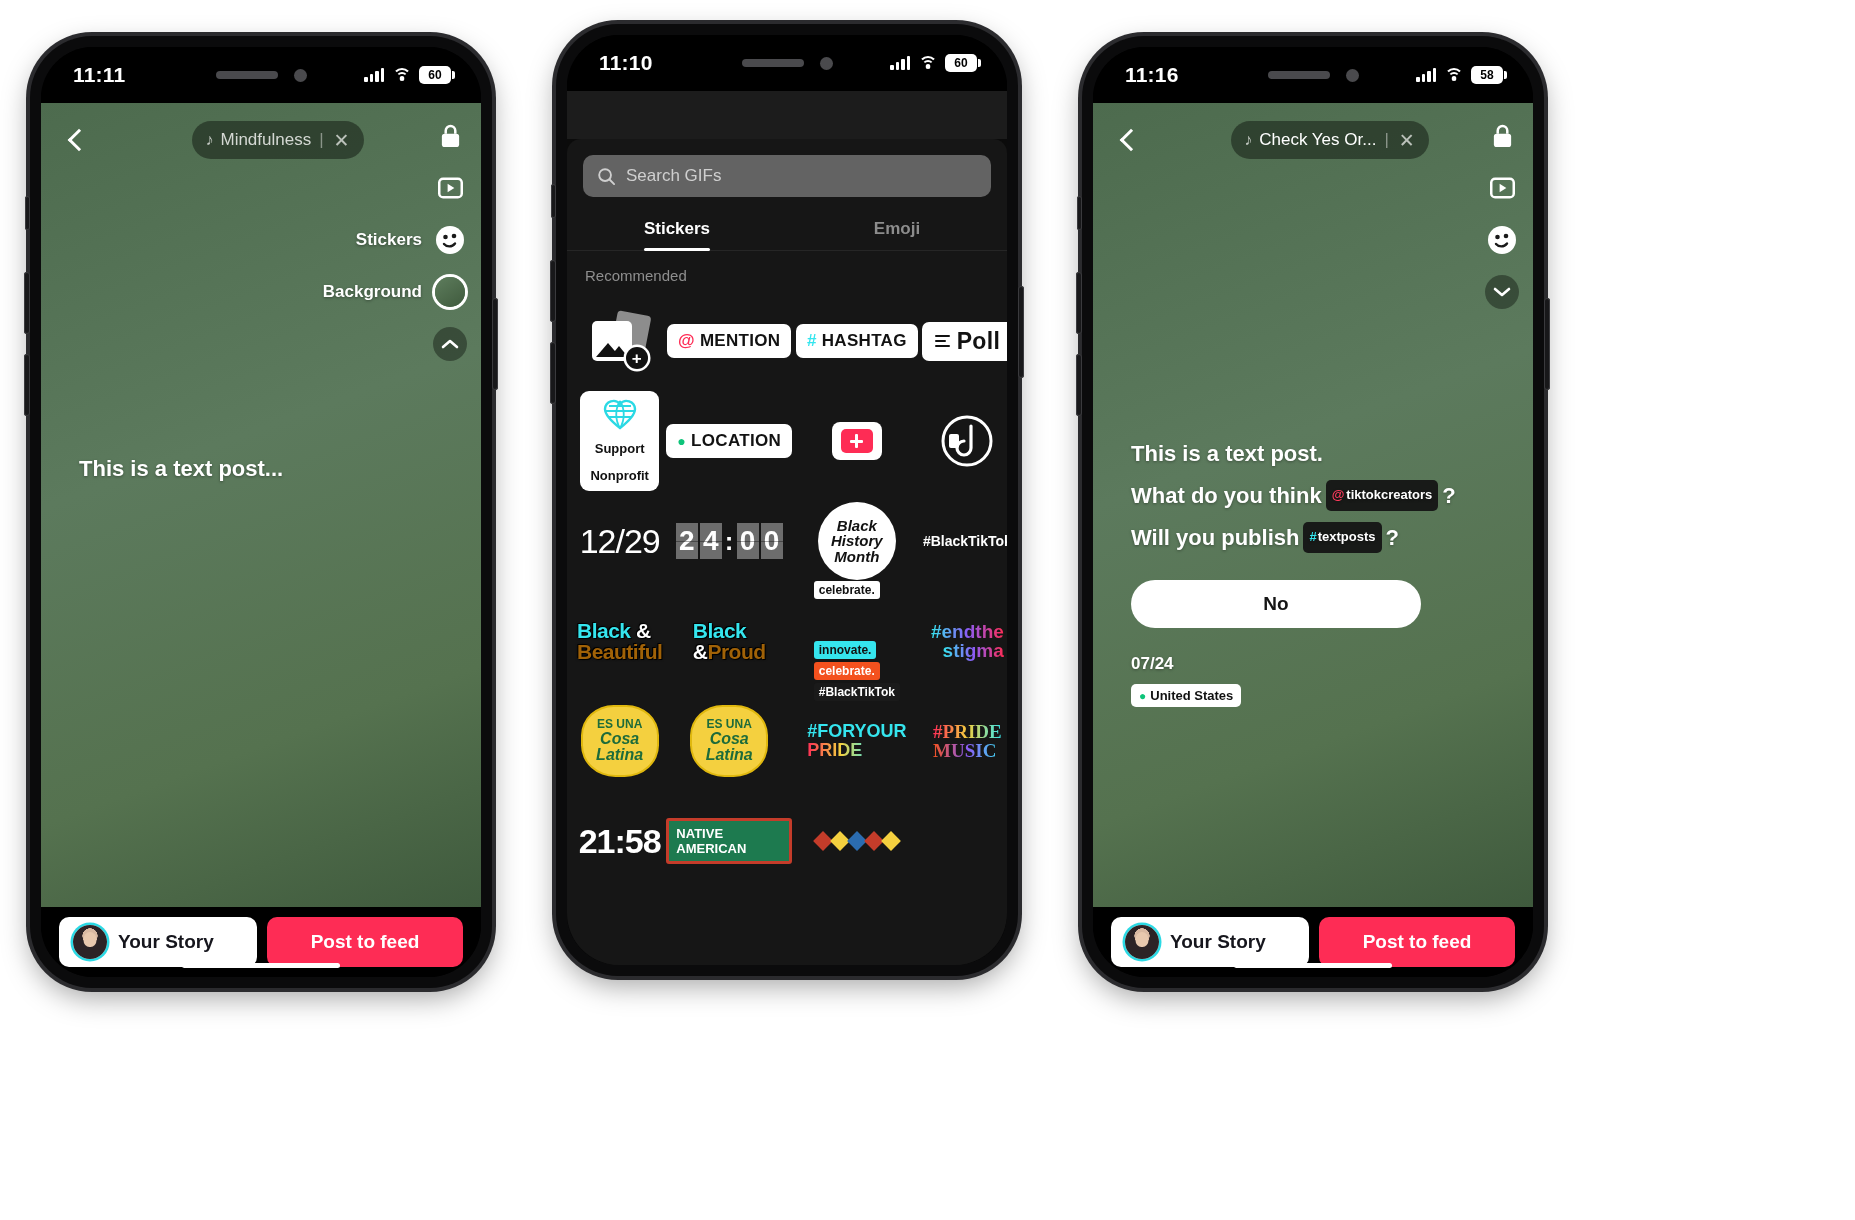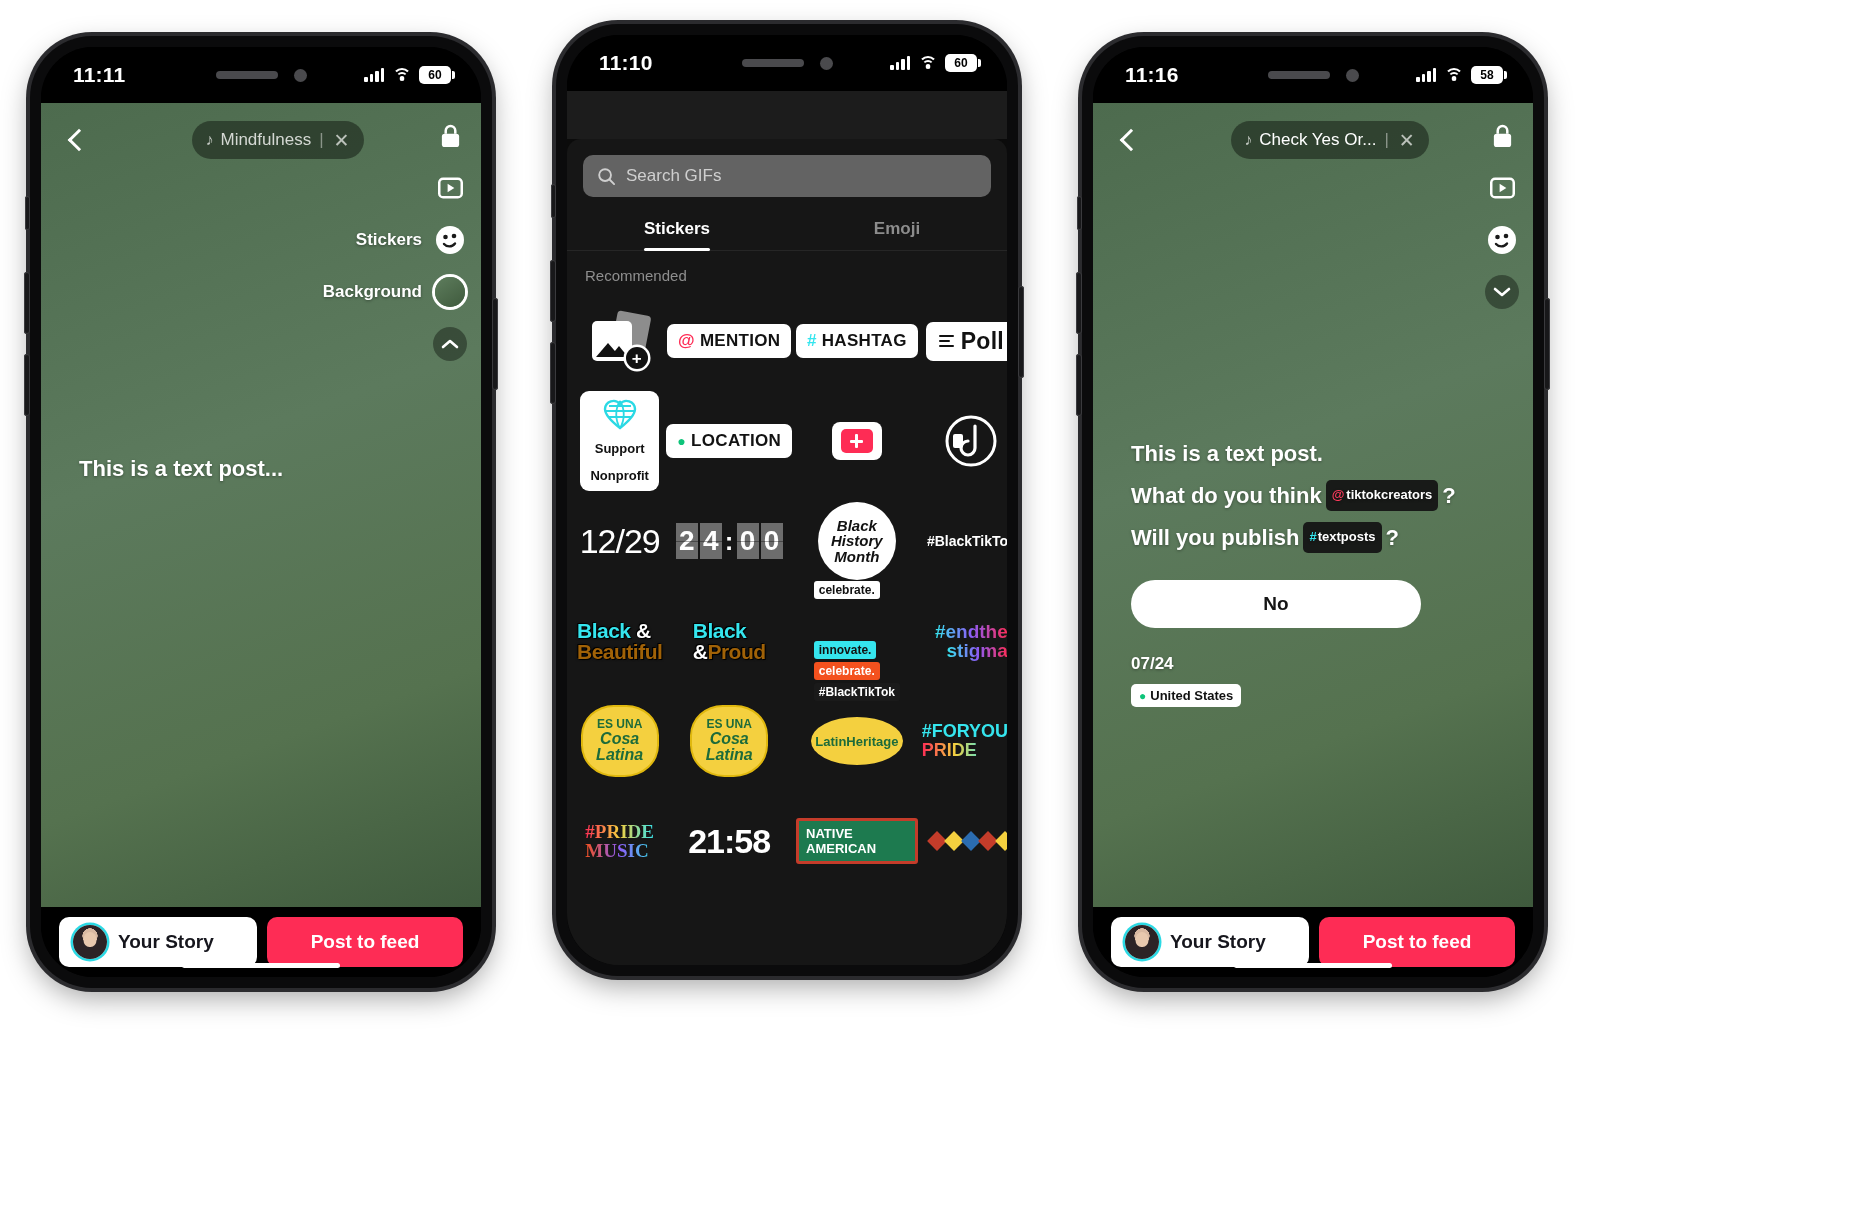--- a/index.html
+++ b/index.html
@@ -654,25 +654,20 @@
             </div>
 
             <div class="cell">
               <div class="latina-round">
                 <div>ES UNA</div>
                 <div class="big">Cosa</div>
                 <div class="big">Latina</div>
               </div>
             </div>
 
-            <div class="cell">
-              <div class="latina-oval">
-                  <span>LatinHeritage</span>
-                </div>
-            </div>
 
             <div class="cell">
               <div class="fyp">
                 <div class="l1">#FORYOUR</div>
                 <div class="l2" style="background:linear-gradient(90deg,#fe2c55,#f4d03f,#35e5ee,#8b5cf6);-webkit-background-clip:text;background-clip:text;color:transparent">PRIDE</div>
               </div>
             </div>
 
             <div class="cell">
               <div class="pridem">

